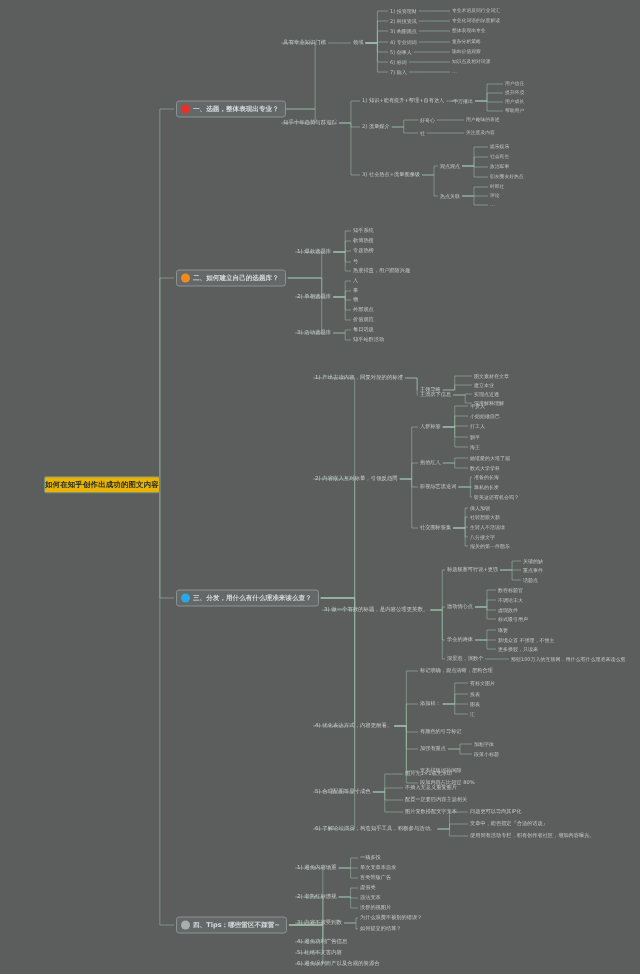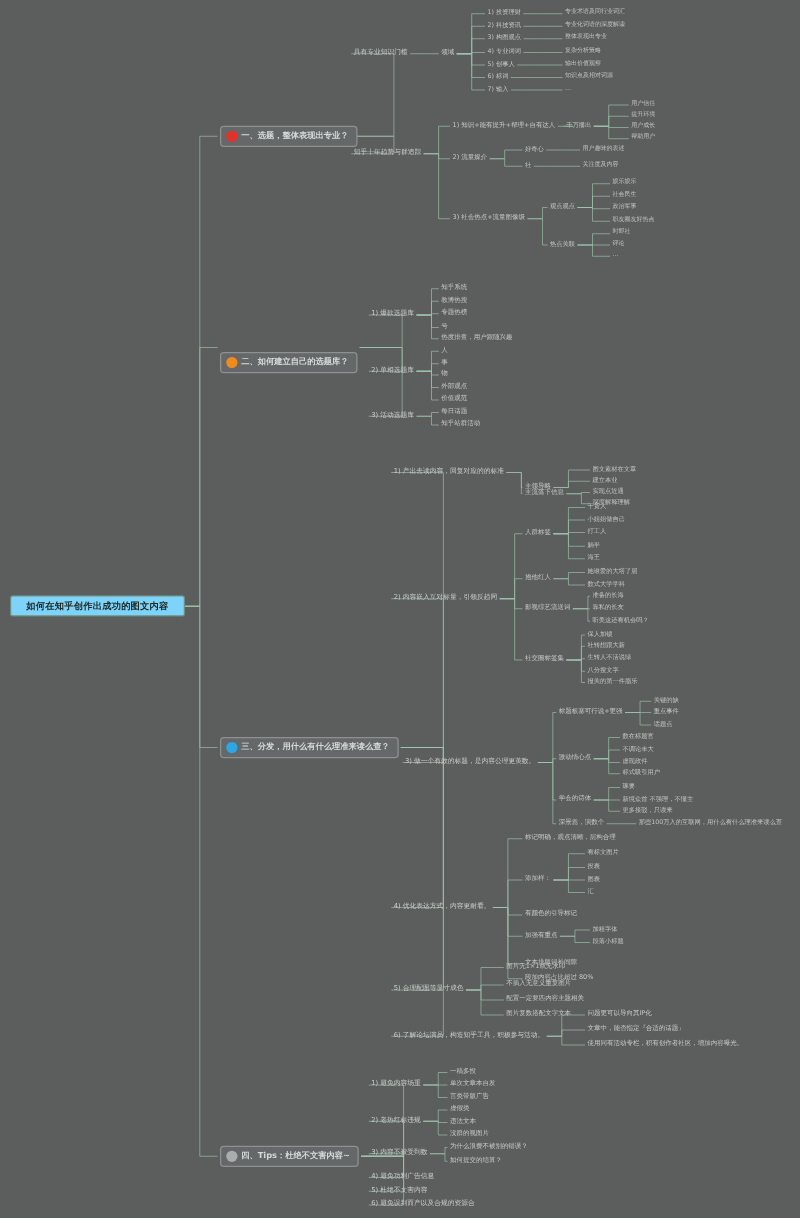--- a/index.html
+++ b/index.html
@@ -14,28 +14,29 @@
   svg.links{position:absolute;left:0;top:0;width:640px;height:974px;pointer-events:none;}
   .node{
     position:absolute;
     white-space:nowrap;
     color:#cfd3d1;
     line-height:1;
     transform:translateY(-50%);
   }
   
   .root{
-    background:#7dd3fc;
+    background:#eab308;
     border:1px solid #6f8e7c;
     color:#1d2a22;
     font-size:7.4px;
-    padding:4px 12px;
+    padding:4px 0;
     border-radius:2px;
     font-weight:bold;
     letter-spacing:.2px;
+    margin-left:36px;
   }
   
   .l1{
     background:#646868;
     border:1px solid #8d9190;
     border-radius:3px;
     padding:3px 6px 3px 4px;
     font-size:6.6px;
     color:#d6dad8;
     display:flex;
@@ -232,21 +233,21 @@
       <div class="node l3" style="left: 362px; top: 175px;">3) 社会热点+流量图像级</div>
       <div class="node l4" style="left: 440px; top: 166px;">观点观点</div>
       <div class="node l5" style="left: 490px; top: 147px;">娱乐娱乐</div>
       <div class="node l5" style="left: 490px; top: 157px;">社会民生</div>
       <div class="node l5" style="left: 490px; top: 167px;">政治军事</div>
       <div class="node l5" style="left: 490px; top: 177px;">职友圈友好热点</div>
       <div class="node l4" style="left: 440px; top: 196px;">热点关联</div>
       <div class="node l5" style="left: 490px; top: 187px;">时即社</div>
       <div class="node l5" style="left: 490px; top: 196px;">评论</div>
       <div class="node l5" style="left: 490px; top: 205px;">…</div>
-      <div class="node l1" style="left: 176px; top: 290px;">
+      <div class="node l1" style="left: 176px; top: 278px;">
         <span class="dot" style="background: rgb(240, 138, 26);"></span>
         <span>二、如何建立自己的选题库？</span>
       </div>
       <div class="node l2" style="left: 297px; top: 252px;">1) 爆款选题库</div>
       <div class="node l3" style="left: 353px; top: 231px;">知乎系统</div>
       <div class="node l3" style="left: 353px; top: 241px;">教博热搜</div>
       <div class="node l3" style="left: 353px; top: 251px;">专题热榜</div>
       <div class="node l3" style="left: 353px; top: 262px;">号</div>
       <div class="node l3" style="left: 353px; top: 271px;">热度排查，用户跟随兴趣</div>
       <div class="node l2" style="left: 297px; top: 297px;">2) 单相选题库</div>
@@ -322,21 +323,21 @@
       <div class="node l3" style="left: 405px; top: 774px;">图片无1×1或无水印</div>
       <div class="node l3" style="left: 405px; top: 788px;">不插入无意义重复图片</div>
       <div class="node l3" style="left: 405px; top: 800px;">配置一定要匹内容主题相关</div>
       <div class="node l3" style="left: 405px; top: 812px;">图片复数搭配文字文本</div>
       <div class="node l2" style="left: 315px; top: 829px;">6) 了解论坛演员，构造知乎工具，积极参与活动。</div>
       <div class="node l3" style="left: 470px; top: 812px;">问题更可以导向其IP化</div>
       <div class="node l3" style="left: 470px; top: 824px;">文章中，能否指定『合适的话题』</div>
       <div class="node l3" style="left: 470px; top: 836px;">使用同有活动专栏，积有创作者社区，增加内容曝光。</div>
       <div class="node l1" style="left: 176px; top: 925px;">
         <span class="dot" style="background: rgb(169, 173, 172);"></span>
-        <span>四、Tips：杜绝不文害内容~</span>
+        <span>四、Tips：哪些雷区不踩雷~</span>
       </div>
       <div class="node l2" style="left: 297px; top: 868px;">1) 避免内容场重</div>
       <div class="node l3" style="left: 360px; top: 858px;">一稿多投</div>
       <div class="node l3" style="left: 360px; top: 868px;">单次文章本自发</div>
       <div class="node l3" style="left: 360px; top: 878px;">言类带版广告</div>
       <div class="node l2" style="left: 297px; top: 897px;">2) 老热红标违规</div>
       <div class="node l3" style="left: 360px; top: 888px;">虚假类</div>
       <div class="node l3" style="left: 360px; top: 898px;">违法文本</div>
       <div class="node l3" style="left: 360px; top: 908px;">没群的视图片</div>
       <div class="node l2" style="left: 297px; top: 923px;">3) 内容不被受到数</div>

